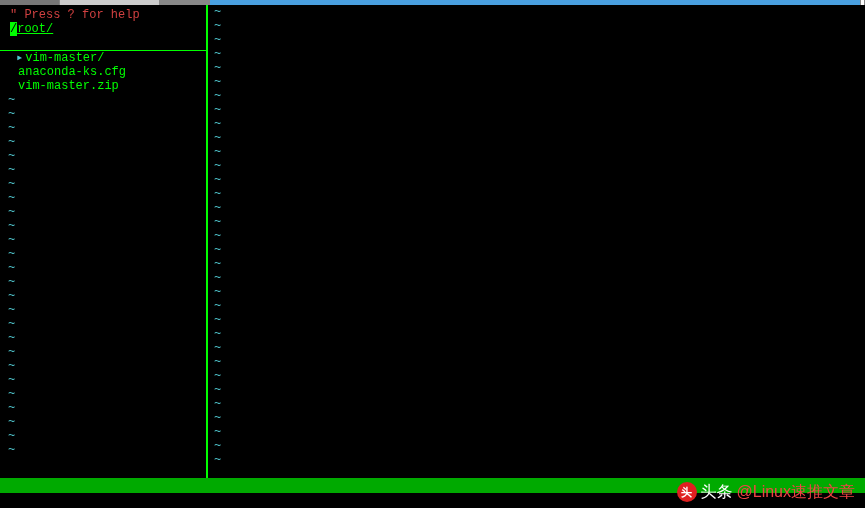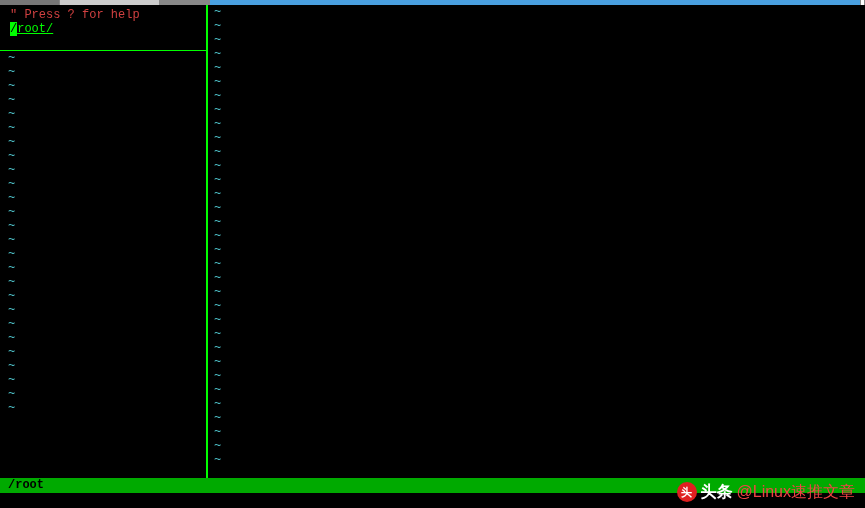--- a/index.html
+++ b/index.html
@@ -122,21 +122,21 @@
       border-radius: 50%;
       background: #e02020;
       color: #fff;
       display: flex;
       align-items: center;
       justify-content: center;
       font-size: 11px;
       font-weight: bold;
     }
     .wm-brand {
-      font-weight: bold;
+      font-weight: normal;
       color: #fff;
     }
     .wm-handle {
       color: #ef4444;
       text-align: right;
     }
     .blackbar {
       height: 15px;
       background: #000;
     }
@@ -157,20 +157,25 @@
 </div>
 
 <div class="main">
   <div class="nerdtree">
     <div class="help-line">
       <span class="quote">"</span><span> Press ? for help</span>
     </div>
     <div class="rootline">
       <span class="rootdir"><span class="cursor-first">/</span><span>root/</span></span>
     </div>
+    <div id="nerdtree-items">
+        <div class="tree-item dir"><span class="arrow">▸</span><span>vim-master/</span></div>
+        <div class="tree-item"><span class="arrow"> </span><span>anaconda-ks.cfg</span></div>
+        <div class="tree-item"><span class="arrow"> </span><span>vim-master.zip</span></div>
+      </div>
     <div id="nerdtree-tildes">
         <div class="tildes">~</div>
         <div class="tildes">~</div>
         <div class="tildes">~</div>
         <div class="tildes">~</div>
         <div class="tildes">~</div>
         <div class="tildes">~</div>
         <div class="tildes">~</div>
         <div class="tildes">~</div>
         <div class="tildes">~</div>
@@ -226,21 +231,20 @@
         <div class="tildes">~</div>
         <div class="tildes">~</div>
         <div class="tildes">~</div>
         <div class="tildes">~</div>
         <div class="tildes">~</div>
       </div>
   </div>
 </div>
 
 <div class="statusbar">
-  <div class="status-left">/root</div>
 </div>
 
 <div class="blackbar"></div>
 
 <div class="watermark">
   <div class="wm-logo">头</div>
   <span class="wm-brand">头条</span>
   <span class="wm-handle">@Linux速推文章</span>
 </div>
 

